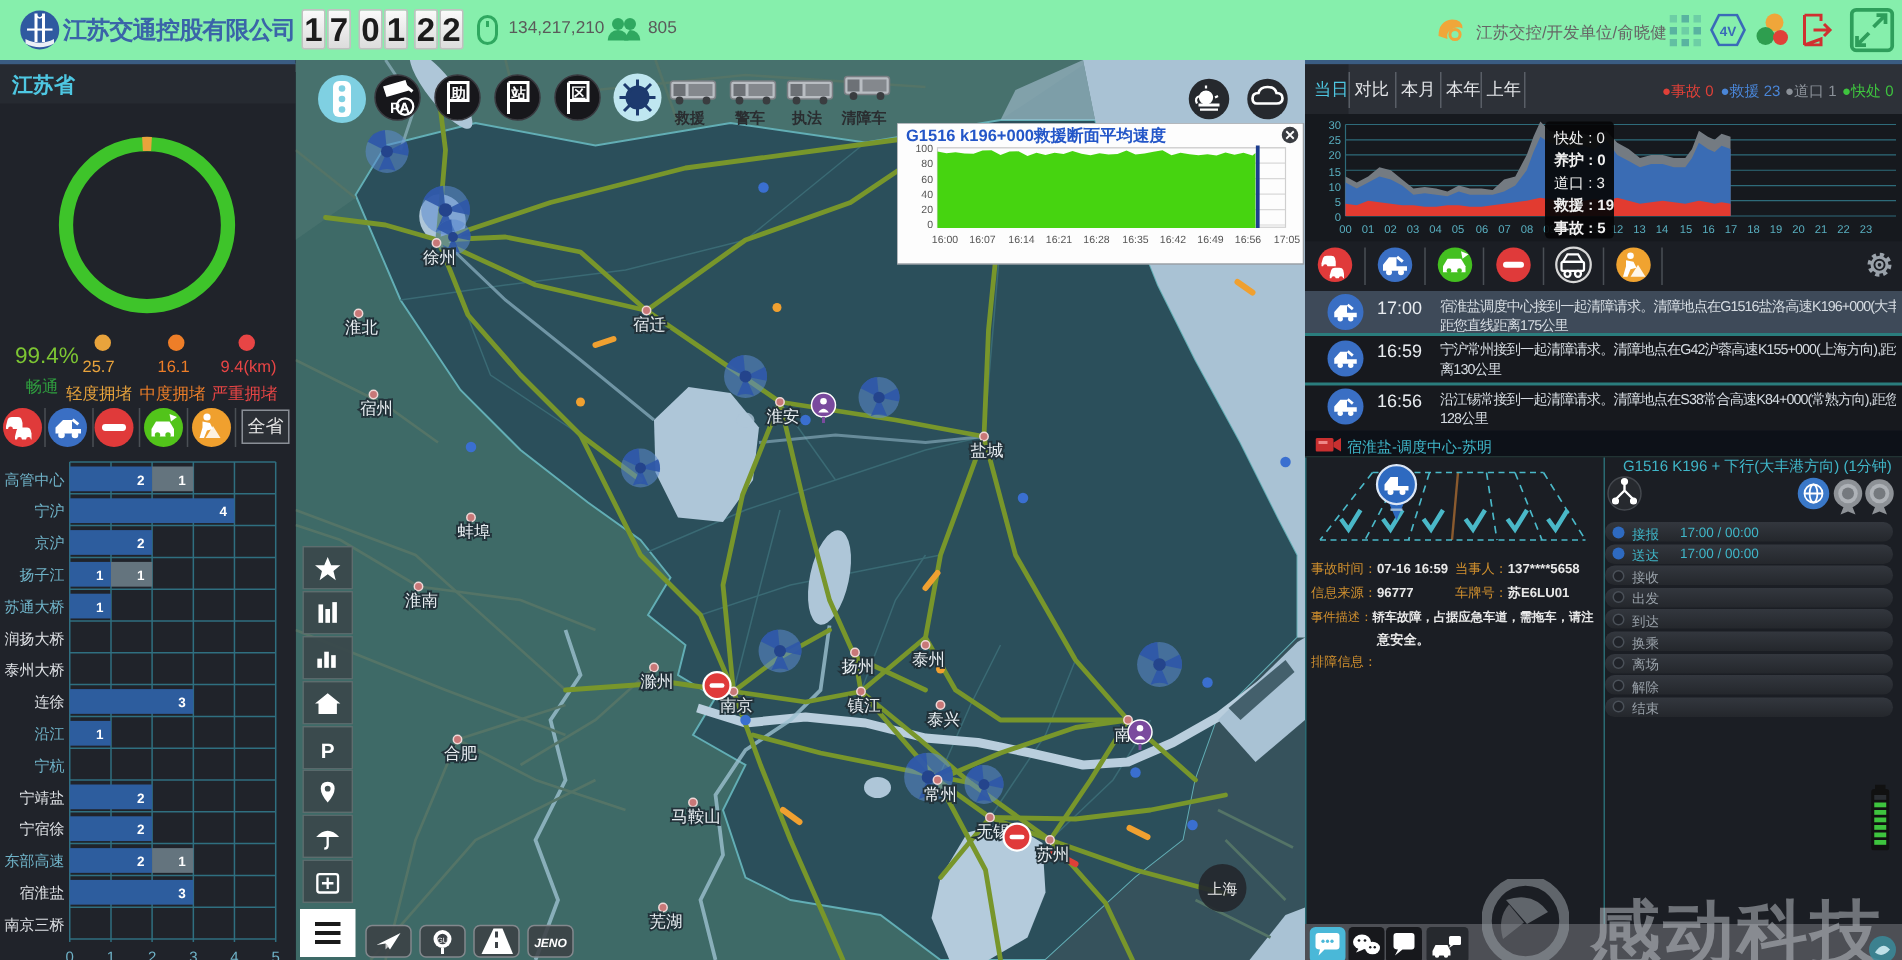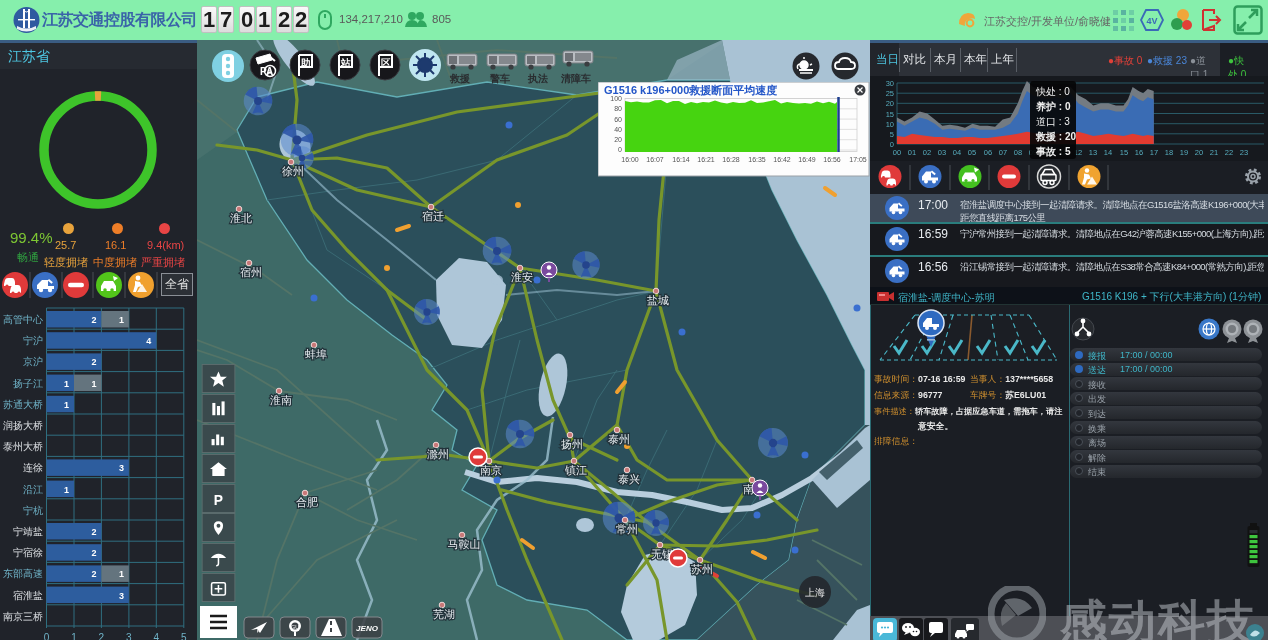--- a/index.html
+++ b/index.html
@@ -6,28 +6,28 @@
 .abs{position:absolute;}
 #stage{position:relative;width:1268px;height:640px;}
 
 #topbar{position:absolute;left:0;top:0;width:1268px;height:40px;background:#86efac;}
 #topbar .co{position:absolute;left:42px;top:10px;font-size:16px;font-weight:bold;color:#3a64a8;letter-spacing:-0.5px;}
 .digit{position:absolute;top:6px;width:16px;height:27px;background:linear-gradient(#fafafa,#dcdcdc);border:1px solid #c0c0c0;border-radius:2px;color:#1c1c1c;font-size:22px;font-weight:bold;text-align:center;line-height:26px;}
 #topbar .num{position:absolute;top:13px;color:#5a5a5a;font-size:11.5px;}
 #topbar .usr{position:absolute;top:14px;color:#666;font-size:11px;}
 
 #lpanel{position:absolute;left:0;top:40px;width:197px;height:600px;background:#20232a;border-top:3px solid #3a5c82;}
-#lpanel .hd{position:absolute;left:0;top:0;width:197px;height:26px;background:#262a31;color:#4ec7e2;font-size:14px;font-weight:normal;line-height:26px;padding-left:8px;}
+#lpanel .hd{position:absolute;left:0;top:0;width:197px;height:26px;background:#262a31;color:#4ec7e2;font-size:14px;font-weight:bold;line-height:26px;padding-left:8px;}
 #donut-txt{position:absolute;left:0;top:96px;width:197px;text-align:center;color:#46b4e4;font-size:22px;}
 .statlab{position:absolute;font-size:11px;}
 .cir{position:absolute;border-radius:50%;}
 #allbtn{position:absolute;left:161px;top:230px;width:32px;height:23px;background:#2c3036;border:1px solid #8a8f96;color:#e8e8e8;font-size:12px;text-align:center;line-height:21px;}
 
 #rpanel{position:absolute;left:870px;top:40px;width:398px;height:600px;background:#1b1e24;border-top:3px solid #3a5c82;}
-.tabbar{position:absolute;left:0;top:0;width:350px;height:33px;background:#2d3138;}
+.tabbar{position:absolute;left:0;top:0;width:398px;height:33px;background:#2d3138;}
 .tab{position:absolute;top:9px;color:#e3e5e8;font-size:11.5px;}
 .tsep{position:absolute;top:5px;width:1px;height:24px;background:#595e66;}
 .leg{position:absolute;top:11px;font-size:10px;}
 .evrow{position:absolute;left:0;width:454px;color:#d6dce2;font-size:10px;line-height:13px;}
 .evtime{position:absolute;left:48px;top:5px;font-size:12px;color:#e8ecf0;}
 .evtxt{position:absolute;left:90px;top:4px;width:304px;font-size:9.5px;letter-spacing:-0.6px;line-height:13px;overflow:hidden;}.evtxt div{white-space:nowrap;overflow:hidden;}
 .pill{position:absolute;left:200px;width:192px;height:13px;border-radius:7px;background:linear-gradient(#33373e,#24272c);}
 .pill .dt{position:absolute;left:5px;top:2.5px;width:8px;height:8px;border-radius:50%;}
 .pill .lb{position:absolute;left:18px;top:1.5px;font-size:9px;color:#9aa1a9;}
 .pill .tm{position:absolute;left:50px;top:1.5px;font-size:9px;color:#3fb6c8;}
@@ -723,21 +723,21 @@
           <text x="329" y="112" font-size="7.5" fill="#58aebf" text-anchor="middle">20</text>
           <text x="344" y="112" font-size="7.5" fill="#58aebf" text-anchor="middle">21</text>
           <text x="359" y="112" font-size="7.5" fill="#58aebf" text-anchor="middle">22</text>
           <text x="374" y="112" font-size="7.5" fill="#58aebf" text-anchor="middle">23</text>
         </g>
       </svg>
 <div class="abs" style="left:160px;top:38px;width:46px;height:78px;background:rgba(6,6,8,.93);border-radius:3px;z-index:5">
         <div class="abs" style="left:6px;top:4px;font-size:10px;font-weight:normal;color:#f0f0f0;white-space:nowrap">快处 : 0</div>
         <div class="abs" style="left:6px;top:19px;font-size:10px;font-weight:bold;color:#f0f0f0;white-space:nowrap">养护 : 0</div>
         <div class="abs" style="left:6px;top:34px;font-size:10px;font-weight:normal;color:#f0f0f0;white-space:nowrap">道口 : 3</div>
-        <div class="abs" style="left:6px;top:49px;font-size:10px;font-weight:bold;color:#f0f0f0;white-space:nowrap">救援 : 20</div>
+        <div class="abs" style="left:6px;top:49px;font-size:10px;font-weight:bold;color:#f0f0f0;white-space:nowrap">救援 : 19</div>
         <div class="abs" style="left:6px;top:64px;font-size:10px;font-weight:bold;color:#f0f0f0;white-space:nowrap">事故 : 5</div>
       </div>
 <svg class="abs" style="left:0;top:118px" width="398" height="33" viewBox="0 0 398 33">
         <line x1="40" y1="4" x2="40" y2="29" stroke="#4a4f55"></line>
         <line x1="80" y1="4" x2="80" y2="29" stroke="#4a4f55"></line>
         <line x1="119" y1="4" x2="119" y2="29" stroke="#4a4f55"></line>
         <line x1="159" y1="4" x2="159" y2="29" stroke="#4a4f55"></line>
         <line x1="199" y1="4" x2="199" y2="29" stroke="#4a4f55"></line>
         <line x1="238" y1="4" x2="238" y2="29" stroke="#4a4f55"></line>
         <g transform="translate(20,15.5)">
@@ -818,47 +818,49 @@
           <g fill="#fff">
             <path d="M-7.5 0 L-3.5 -4.5 L1 -4.5 L1 0.5 L7.5 0.5 L7.5 3.5 L-7.5 3.5 Z"></path>
             <circle cx="-3.5" cy="4.5" r="1.8"></circle>
             <circle cx="3.5" cy="4.5" r="1.8"></circle>
             <rect x="2" y="-5.5" width="4.5" height="1.8" transform="rotate(40 2 -5.5)"></rect>
           </g>
         </svg>
         <div class="evtime">16:59</div>
         <div class="evtxt">
           <div>宁沪常州接到一起清障请求。清障地点在G42沪蓉高速K155+000(上海方向),距您直线距</div>
+          <div>离130公里</div>
         </div>
       </div>
 <div class="evrow" style="top:213px;height:31px;background:#17191e">
         <svg class="abs" style="left:14px;top:2px" width="26" height="26" viewBox="-13 -13 26 26">
           <circle r="12" fill="#3a6fc4"></circle>
           <g fill="#fff">
             <path d="M-7.5 0 L-3.5 -4.5 L1 -4.5 L1 0.5 L7.5 0.5 L7.5 3.5 L-7.5 3.5 Z"></path>
             <circle cx="-3.5" cy="4.5" r="1.8"></circle>
             <circle cx="3.5" cy="4.5" r="1.8"></circle>
             <rect x="2" y="-5.5" width="4.5" height="1.8" transform="rotate(40 2 -5.5)"></rect>
           </g>
         </svg>
         <div class="evtime">16:56</div>
         <div class="evtxt">
           <div>沿江锡常接到一起清障请求。清障地点在S38常合高速K84+000(常熟方向),距您直线距离</div>
+          <div>128公里</div>
         </div>
       </div>
 <div class="abs" style="left:0;top:179px;width:398px;height:1.5px;background:#2a7d7d"></div>
 <div class="abs" style="left:0;top:212px;width:398px;height:1.5px;background:#2a7d7d"></div>
 <div class="abs" style="left:0;top:244px;width:398px;height:18px;background:#0d1118;border-bottom:1px solid #233">
 <svg class="abs" style="left:7px;top:4px" width="18" height="11" viewBox="0 0 18 11">
           <rect x="0" y="1" width="12" height="9" rx="1" fill="#c83030"></rect>
           <path d="M12 4 L17 1 L17 10 L12 7 Z" fill="#c83030"></path>
           <rect x="2" y="3" width="6" height="2" fill="#e88"></rect>
         </svg>
 <div class="abs" style="left:28px;top:4px;font-size:10px;color:#3fb6c8;white-space:nowrap">宿淮盐-调度中心-苏明</div>
-<div class="abs" style="left:212px;top:3px;font-size:10px;color:#3fb6c8;white-space:nowrap">G1516 K196 + 下行(大丰港方向) (1分钟)</div>
+<div class="abs" style="left:212px;top:17px;font-size:10px;color:#3fb6c8;white-space:nowrap">G1516 K196 + 下行(大丰港方向) (1分钟)</div>
       </div>
 <div class="abs" style="left:199px;top:262px;width:1px;height:311px;background:#2a6a72"></div>
 <div class="abs" style="left:0;top:262px;width:1px;height:311px;background:#2a6a72"></div>
 <svg class="abs" style="left:0;top:265px" width="199" height="60" viewBox="0 0 199 60">
         <line x1="45" y1="7" x2="10" y2="52" stroke="#4ab8c8" stroke-width="1.1" stroke-dasharray="5,4"></line>
         <line x1="64" y1="7" x2="40" y2="52" stroke="#4ab8c8" stroke-width="1.1" stroke-dasharray="5,4"></line>
         <line x1="83" y1="7" x2="69" y2="52" stroke="#4ab8c8" stroke-width="1.1" stroke-dasharray="5,4"></line>
         <line x1="102" y1="7" x2="98" y2="52" stroke="#8a5a2e" stroke-width="1.6"></line>
         <line x1="121" y1="7" x2="128" y2="52" stroke="#4ab8c8" stroke-width="1.1" stroke-dasharray="5,4"></line>
         <line x1="140" y1="7" x2="158" y2="52" stroke="#4ab8c8" stroke-width="1.1" stroke-dasharray="5,4"></line>

